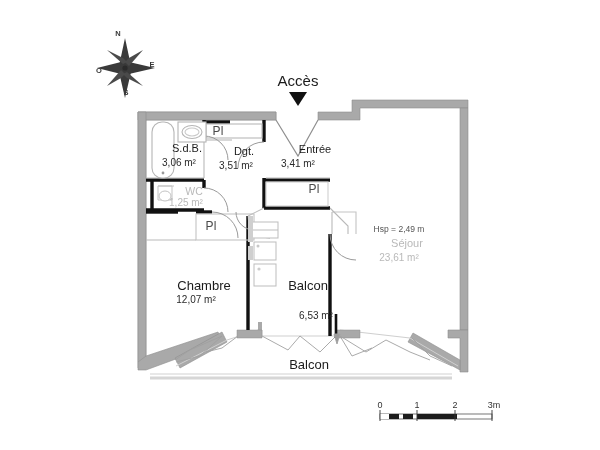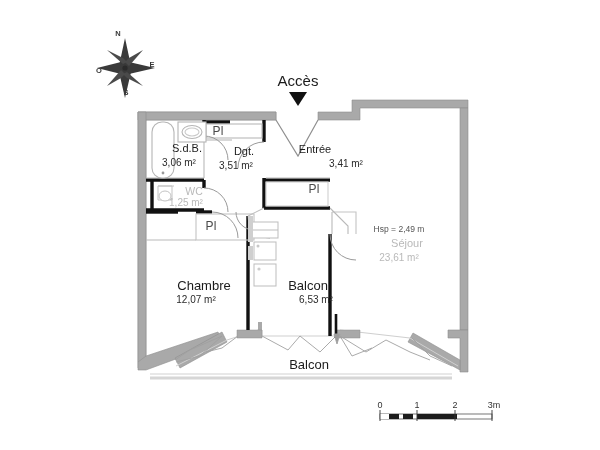--- a/index.html
+++ b/index.html
@@ -282,30 +282,30 @@
 
   <div class="lbl acces-lbl centered" style="left:298px; top:72px;">Accès</div>
 
   <div class="lbl room-name small centered" style="left:179px; top:142px;">S.d.B.</div>
   <div class="lbl room-area centered" style="left:179px; top:157px;">3,06 m²</div>
 
   <div class="lbl room-name small centered" style="left:236px; top:145px;">Dgt.</div>
   <div class="lbl room-area centered" style="left:236px; top:160px;">3,51 m²</div>
 
   <div class="lbl room-name small centered" style="left:298px; top:143px;padding-left:18px;">Entrée</div>
-  <div class="lbl room-area centered" style="left:298px; top:158px;margin-left:48px;">3,41 m²</div>
+  <div class="lbl room-area centered" style="left:298px; top:158px;">3,41 m²</div>
 
   <div class="lbl room-name tiny centered faded" style="left:186px; top:185px;">WC</div>
   <div class="lbl room-area centered faded" style="left:186px; top:197px;">1,25 m²</div>
 
   <div class="lbl room-name centered" style="left:196px; top:278px;">Chambre</div>
   <div class="lbl room-area centered" style="left:196px; top:294px;">12,07 m²</div>
 
   <div class="lbl room-name centered" style="left:300px; top:278px;">Balcon</div>
-  <div class="lbl room-area centered" style="left:300px; top:294px;padding-left:32px;">6,53 m²</div>
+  <div class="lbl room-area centered" style="left:300px; top:310px;padding-left:32px;">6,53 m²</div>
 
   <div class="lbl hsp-lbl centered faded" style="left:399px; top:224px;">Hsp = 2,49 m</div>
   <div class="lbl room-name small centered faded" style="left:399px; top:237px;">Séjour</div>
   <div class="lbl room-area centered faded" style="left:399px; top:252px;">23,61 m²</div>
 
   <div class="lbl room-name centered" style="left:301px; top:357px;">Balcon</div>
 
   <div class="lbl pl-lbl centered" style="left:218px; top:124px;">Pl</div>
   <div class="lbl pl-lbl centered" style="left:314px; top:182px;">Pl</div>
   <div class="lbl pl-lbl centered" style="left:211px; top:219px;">Pl</div>

